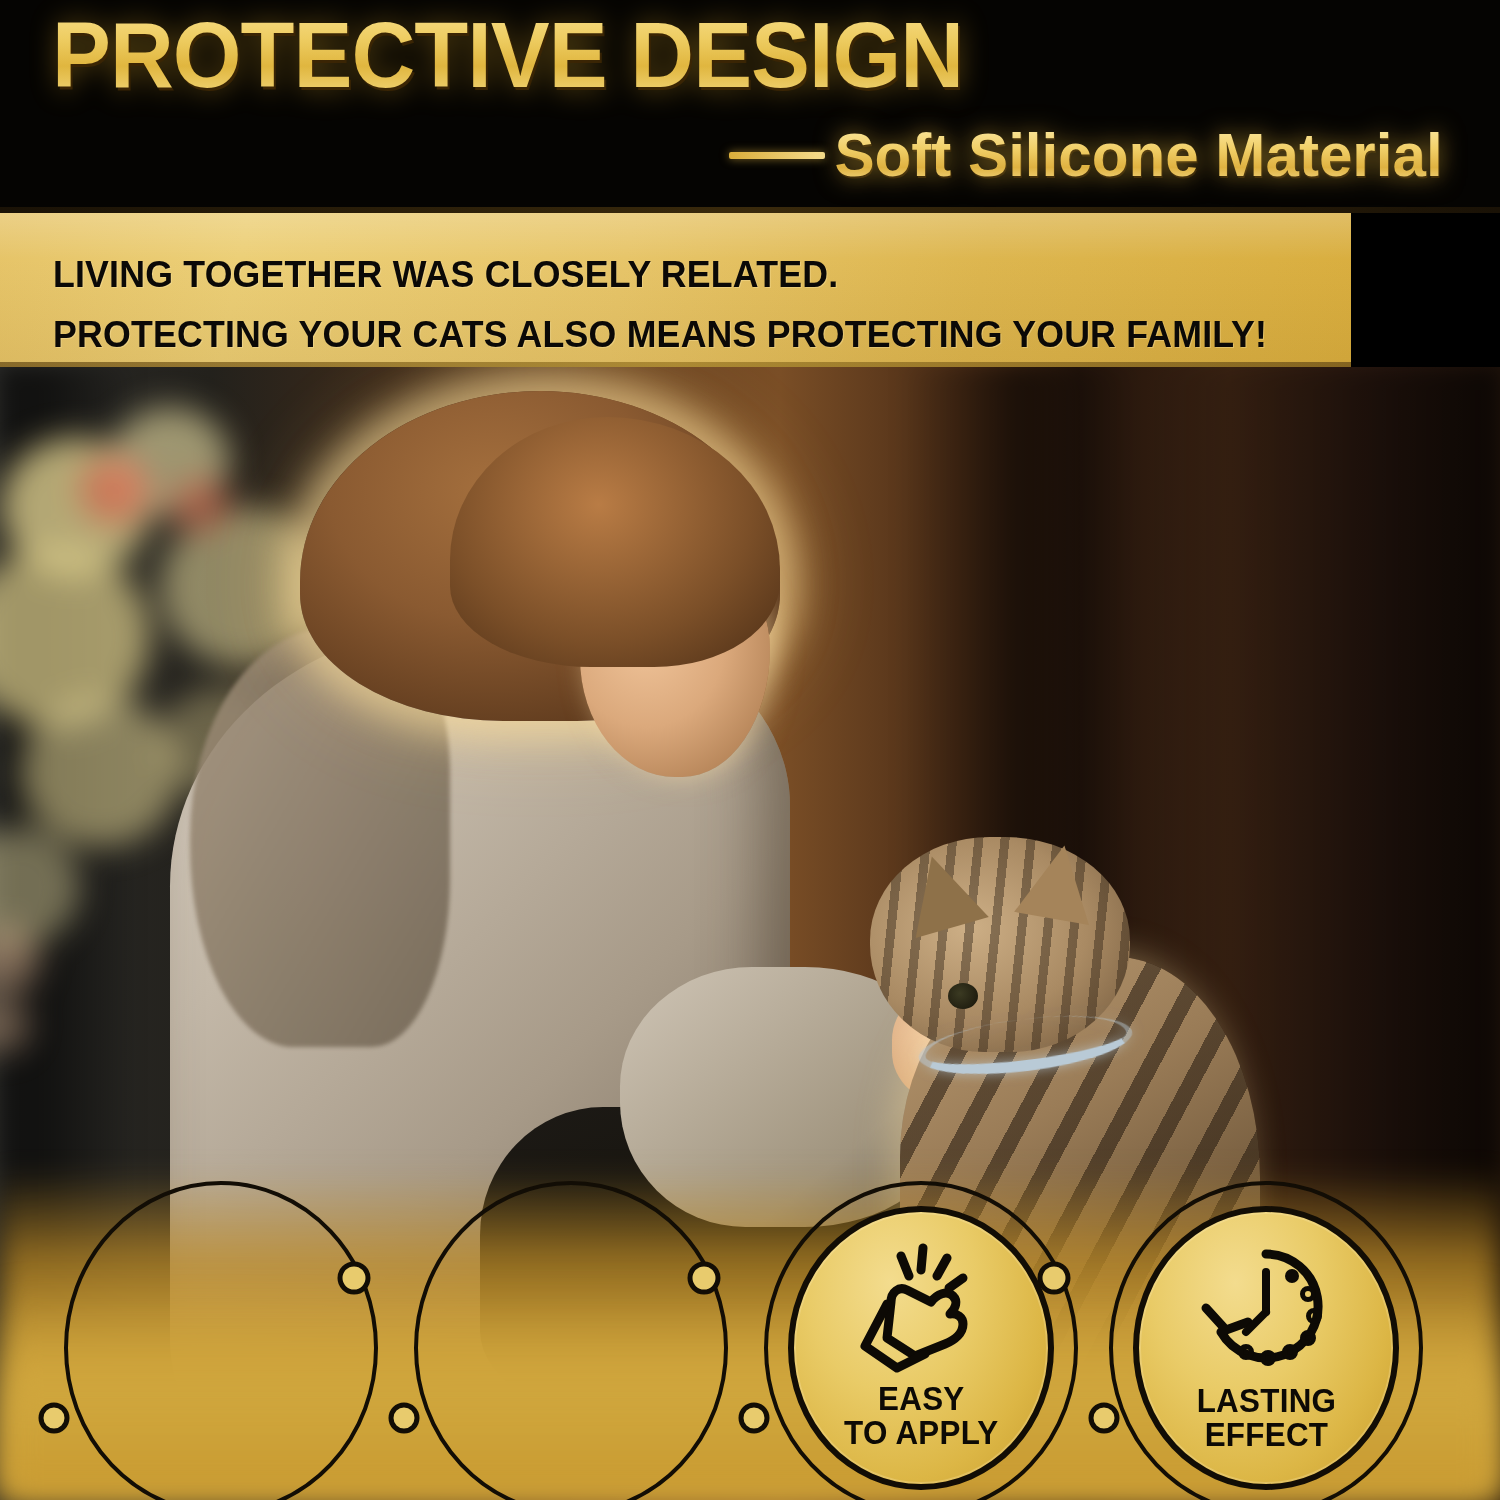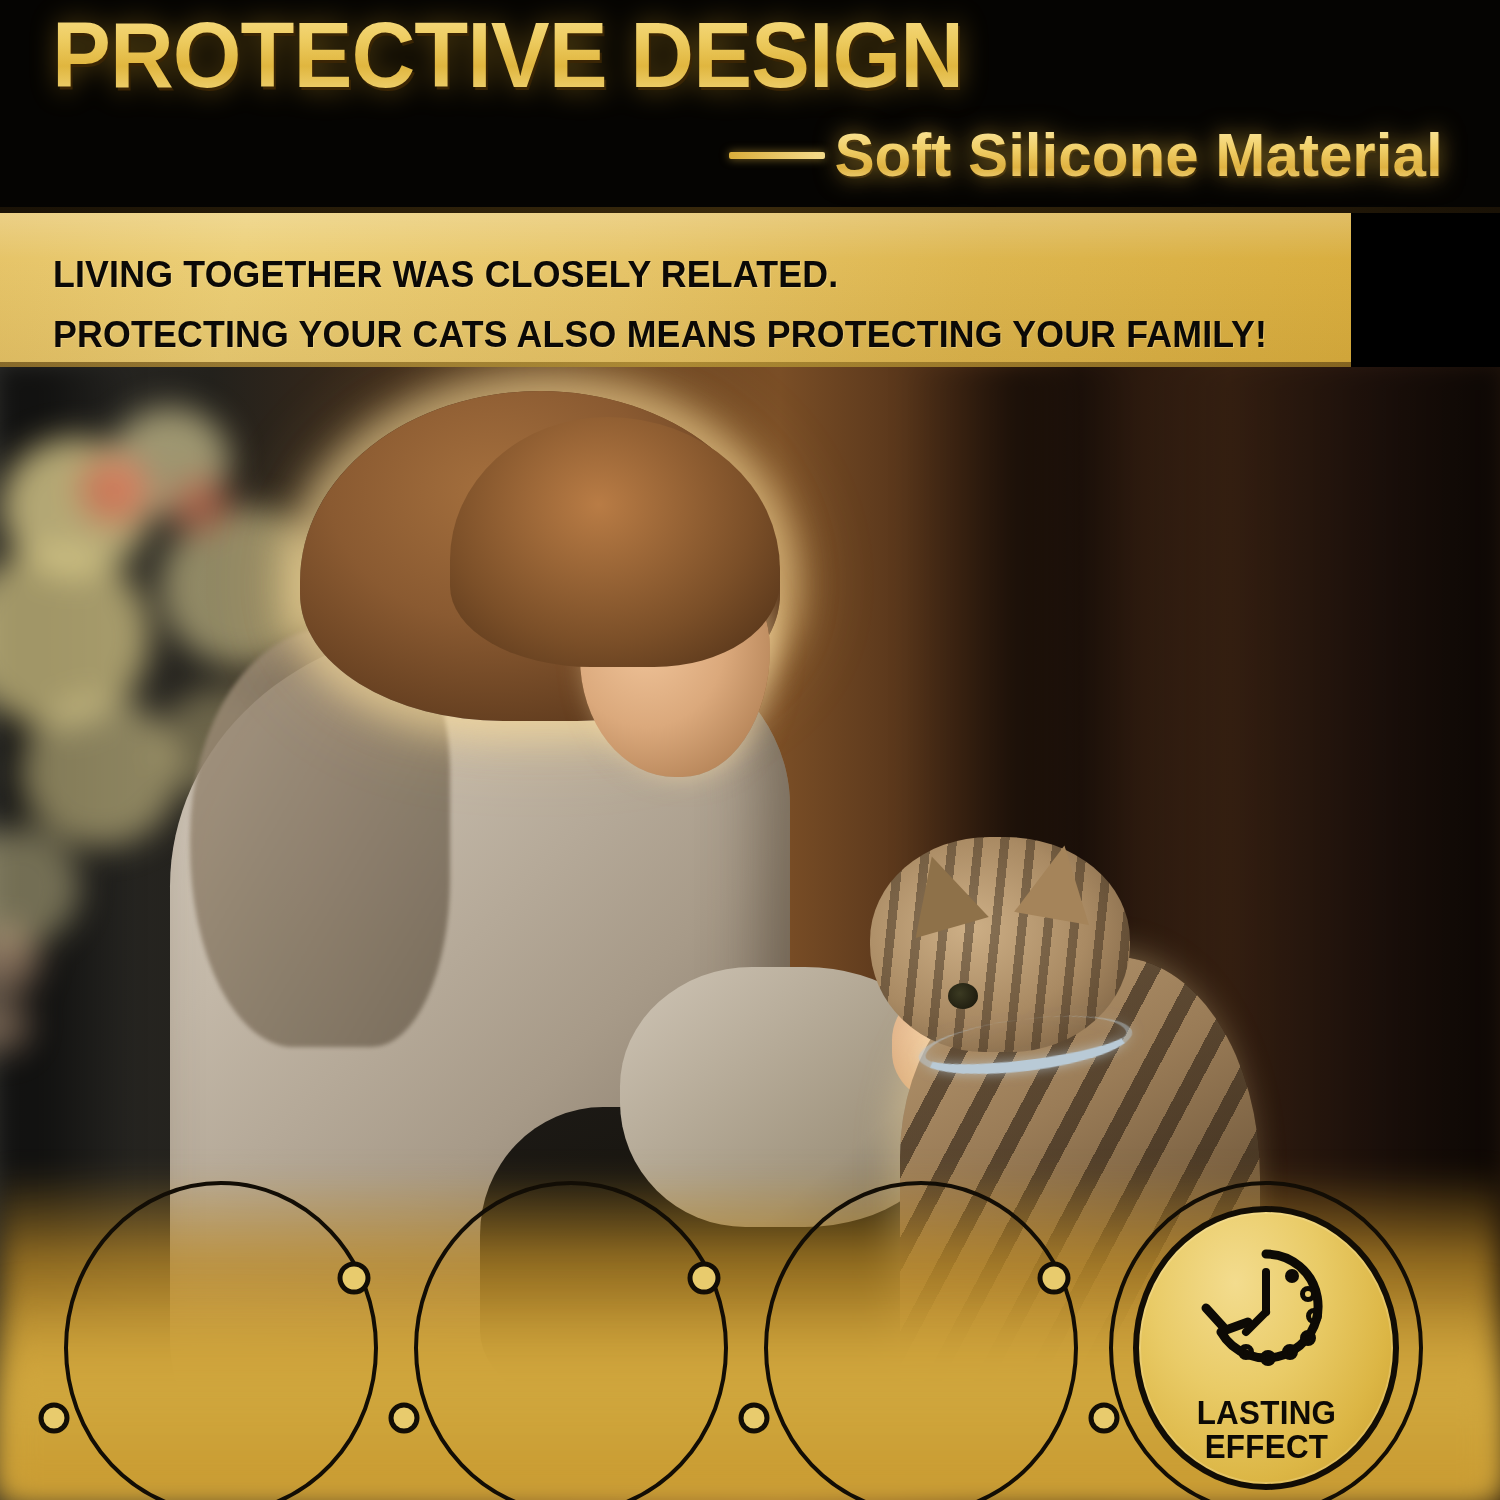--- a/index.html
+++ b/index.html
@@ -212,21 +212,21 @@
     margin-top:22px;
   }
   .badge .lbl{
     color:#0d0a05;font-weight:bold;font-size:33px;line-height:1.03;text-align:center;
     font-family:"Liberation Sans Narrow","Liberation Sans",sans-serif;
     transform:scaleX(.95);letter-spacing:.3px;padding:0 8px;
   }
   .badge.b1{left:88px;top:46px;}
   .badge.b2{left:438px;top:46px;}
   .badge.b3{left:788px;top:46px;}
-  .badge.b4{left:1133px;top:46px;gap:12px;}
+  .badge.b4{left:1133px;top:46px;}
   .badge.b1 .lbl{font-size:35px;margin-top:4px;}
   .badge.b2 .lbl{font-size:31px;margin-top:-6px;}
   .badge.b3 .lbl{margin-top:0px;}
   .badge.b4 .lbl{margin-top:2px;}
 </style>
 </head>
 <body>
 
 <div class="stage">
 
@@ -303,20 +303,38 @@
         <circle cx="1054" cy="118" r="14"></circle>
         <circle cx="404" cy="258" r="13"></circle>
         <circle cx="754" cy="258" r="13"></circle>
         <circle cx="1104" cy="258" r="13"></circle>
         <circle cx="54" cy="258" r="13"></circle>
       </g>
     </svg>
 
 
 
+    <div class="badge b3">
+      <div class="ico">
+        <svg width="140" height="132" viewBox="0 0 140 132">
+          <g stroke="#0d0a05" stroke-width="9" fill="none" stroke-linecap="round" stroke-linejoin="round">
+            <line x1="72" y1="6" x2="70" y2="28"></line>
+            <line x1="50" y1="14" x2="58" y2="34"></line>
+            <line x1="96" y1="16" x2="86" y2="34"></line>
+            <line x1="112" y1="36" x2="98" y2="46"></line>
+            <path d="M40 60c0-10 8-16 16-12l24 12c6-8 16-12 22-6 5 5 3 12-3 18 7-1 13 3 13 10 0 9-8 16-18 20l-30 12-28-18z"></path>
+            <path d="M36 62 14 104l32 22 28-14"></path>
+          </g>
+        </svg>
+      </div>
+      <div class="lbl">
+        <span>EASY</span><br>
+        <span>TO APPLY</span>
+      </div>
+    </div>
 
     <div class="badge b4">
       <div class="ico">
         <svg width="140" height="132" viewBox="0 0 140 132">
           <path d="M70 12a52 52 0 1 1-45 78" fill="none" stroke="#0d0a05" stroke-width="9" stroke-linecap="round"></path>
           <path d="M10 66 30 88 52 80" fill="none" stroke="#0d0a05" stroke-width="9" stroke-linecap="round" stroke-linejoin="round"></path>
           <g stroke="#0d0a05" stroke-width="8" stroke-linecap="round" fill="none">
             <line x1="70" y1="30" x2="70" y2="70"></line>
             <line x1="70" y1="70" x2="50" y2="90"></line>
           </g>

